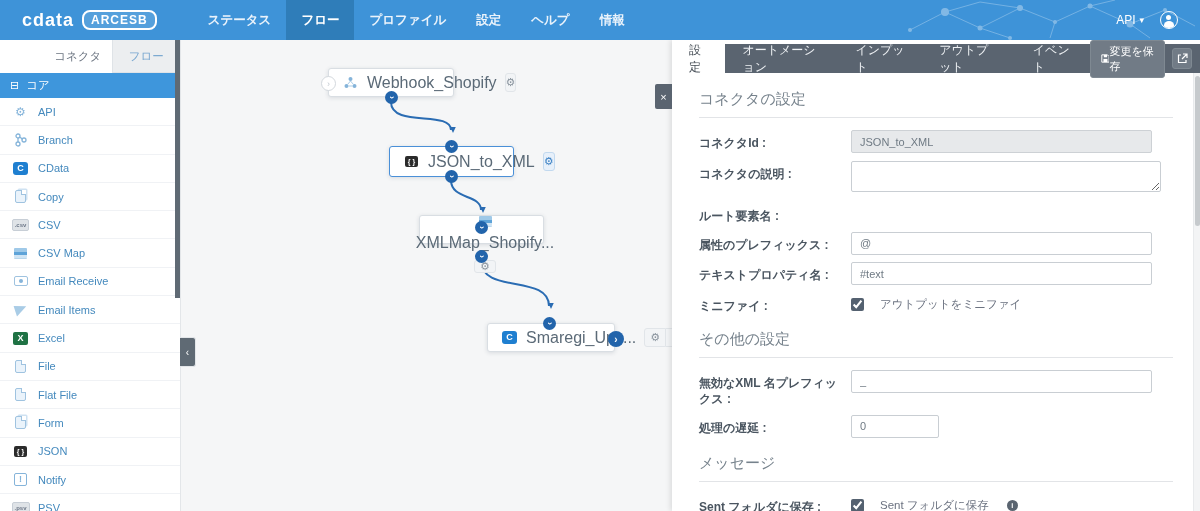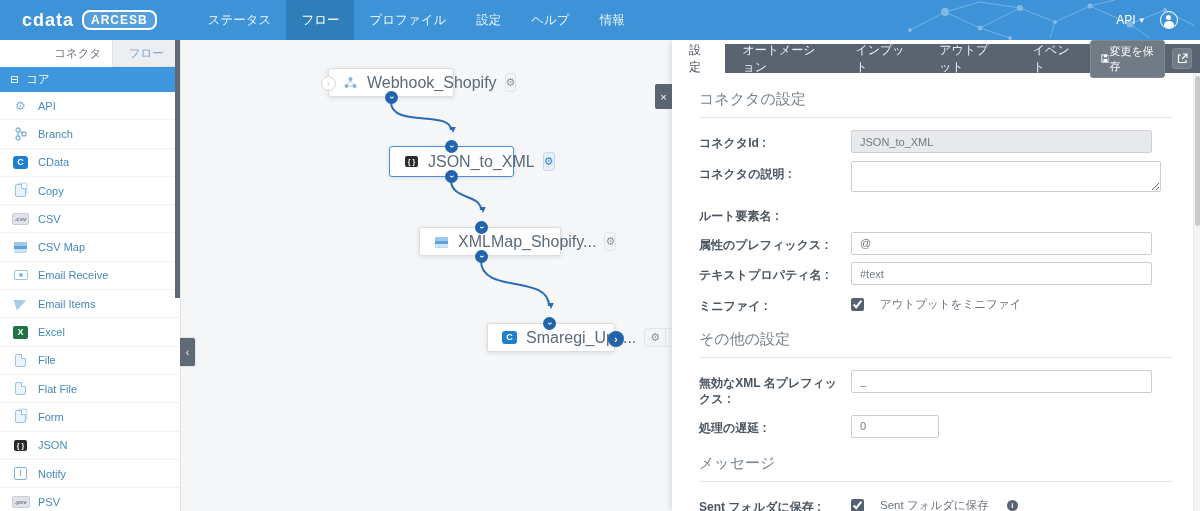--- a/index.html
+++ b/index.html
@@ -4,33 +4,33 @@
 <style>
   * { margin:0; padding:0; box-sizing:border-box; }
   html,body { width:1200px; height:511px; overflow:hidden; font-family:"Liberation Sans","DejaVu Sans",sans-serif; background:#fff; }
 
   
   .topnav { position:absolute; left:0; top:0; width:1200px; height:40px; background:#3e93d8; display:flex; align-items:center; z-index:30; }
   .brand { display:flex; align-items:center; gap:8px; padding:0 18px 0 22px; }
   .brand-logo { color:#fff; font-size:18px; font-weight:bold; letter-spacing:1px; }
   .brand-badge { color:#fff; border:2px solid #fff; font-size:12px; font-weight:bold; letter-spacing:1px; padding:1px 7px; border-radius:8px; background:rgba(255,255,255,0.12); }
   .navmenu { display:flex; height:40px; margin-left:18px; }
-  .navmenu .nav-item { color:#eaf3fb; font-size:12.5px; display:flex; align-items:center; padding:16px 15px; cursor:pointer; }
+  .navmenu .nav-item { color:#eaf3fb; font-size:12.5px; display:flex; align-items:center; padding:16px 15px; cursor:pointer;font-weight:bold; }
   .navmenu .nav-item.active { background:#2f7db9; color:#fff; }
   .nav-right { margin-left:auto; display:flex; align-items:center; gap:16px; padding-right:22px; z-index:2; }
   .api-dd { color:#fff; font-size:12px; display:flex; align-items:center; gap:4px; cursor:pointer; }
   .api-dd .caret { font-size:9px; }
   .user-btn { width:18px; height:18px; border:1.5px solid #fff; border-radius:50%; position:relative; cursor:pointer; overflow:hidden; }
   .user-btn:before { content:""; position:absolute; left:5px; top:2.5px; width:5px; height:5px; border-radius:50%; background:#fff; }
   .user-btn:after { content:""; position:absolute; left:2.5px; top:9px; width:10px; height:8px; border-radius:50% 50% 0 0; background:#fff; }
   .constellation { position:absolute; right:0; top:0; height:40px; opacity:.35; pointer-events:none; }
 
   
   .sidebar { position:absolute; left:0; top:40px; width:180px; height:471px; background:#fff; z-index:20; }
-  .side-tabs { display:flex; height:27px;padding-left:44px; }
+  .side-tabs { display:flex; height:33px;padding-left:44px; }
   .side-tab { flex:1; display:flex; align-items:center; justify-content:center; font-size:11.5px; cursor:pointer; }
   .side-tab.active { background:#fff; color:#6b7480; }
   .side-tab.inactive { background:#eceef0; color:#7aa8d0; border-bottom:1px solid #dfe3e7; border-left:1px solid #dfe3e7; }
   .side-group { height:25px; background:#3e96dc; color:#fff; font-size:11.5px; display:flex; align-items:center; gap:7px; padding:0 10px; cursor:pointer; }
   .side-group .gh-icon { font-size:11px; }
   .side-list { position:relative; }
   .side-item { height:28.3px; display:flex; align-items:center; gap:9px; padding:0 10px 0 12px; border-bottom:1px solid #f0f2f5; cursor:pointer; }
   .side-item .lbl { font-size:11px; color:#4489bd; }
   .ic { width:17px; display:flex; align-items:center; justify-content:center; flex:none; }
   .ic-glyph { font-size:12px; color:#85b4da; line-height:1; }
@@ -299,21 +299,21 @@
         <span>⚙</span>
       </div>
   </div>
   <div class="connector" style="left:263.5px; top:100px;">
       <span class="chev">›</span>
     </div>
   <div class="connector" style="left:263.5px; top:130px;">
       <span class="chev">›</span>
     </div>
 
-  <div class="fnode" style="left:238px; top:187px; width:142px;">
+  <div class="fnode" style="left:238px; top:175px; width:125px;flex-direction:column;">
     <span class="ic">
         <span class="ic-map"></span>
       </span>
     <span class="nlabel">XMLMap_Shopify...</span>
     <div class="nbtn">
         <span>⚙</span>
       </div>
   </div>
   <div class="connector" style="left:293.5px; top:181px;">
       <span class="chev">›</span>

